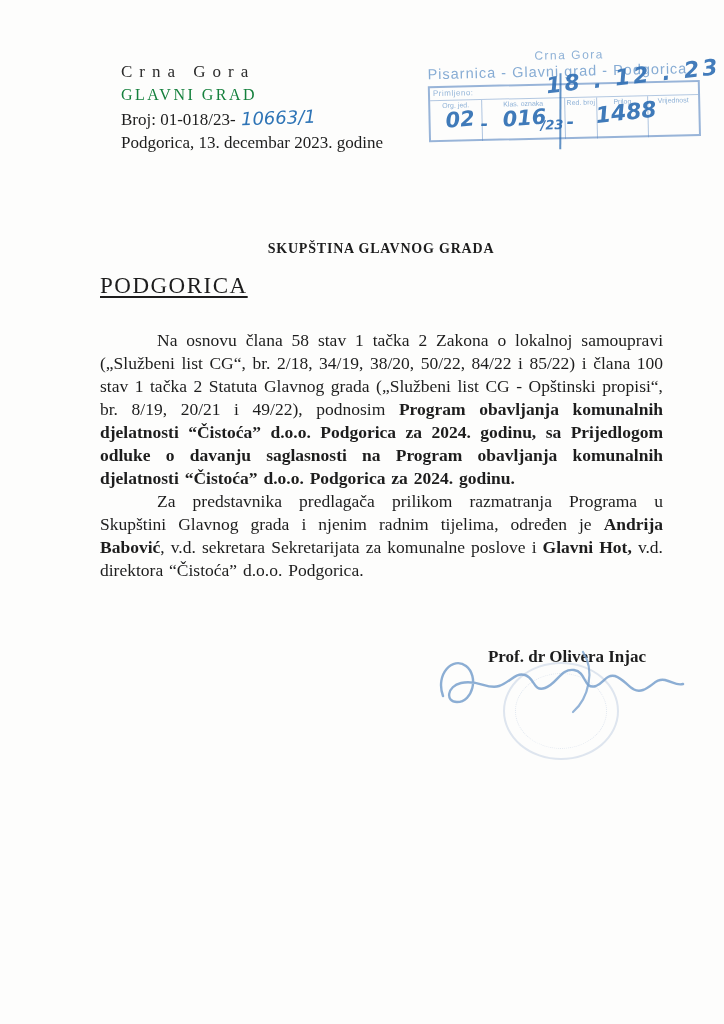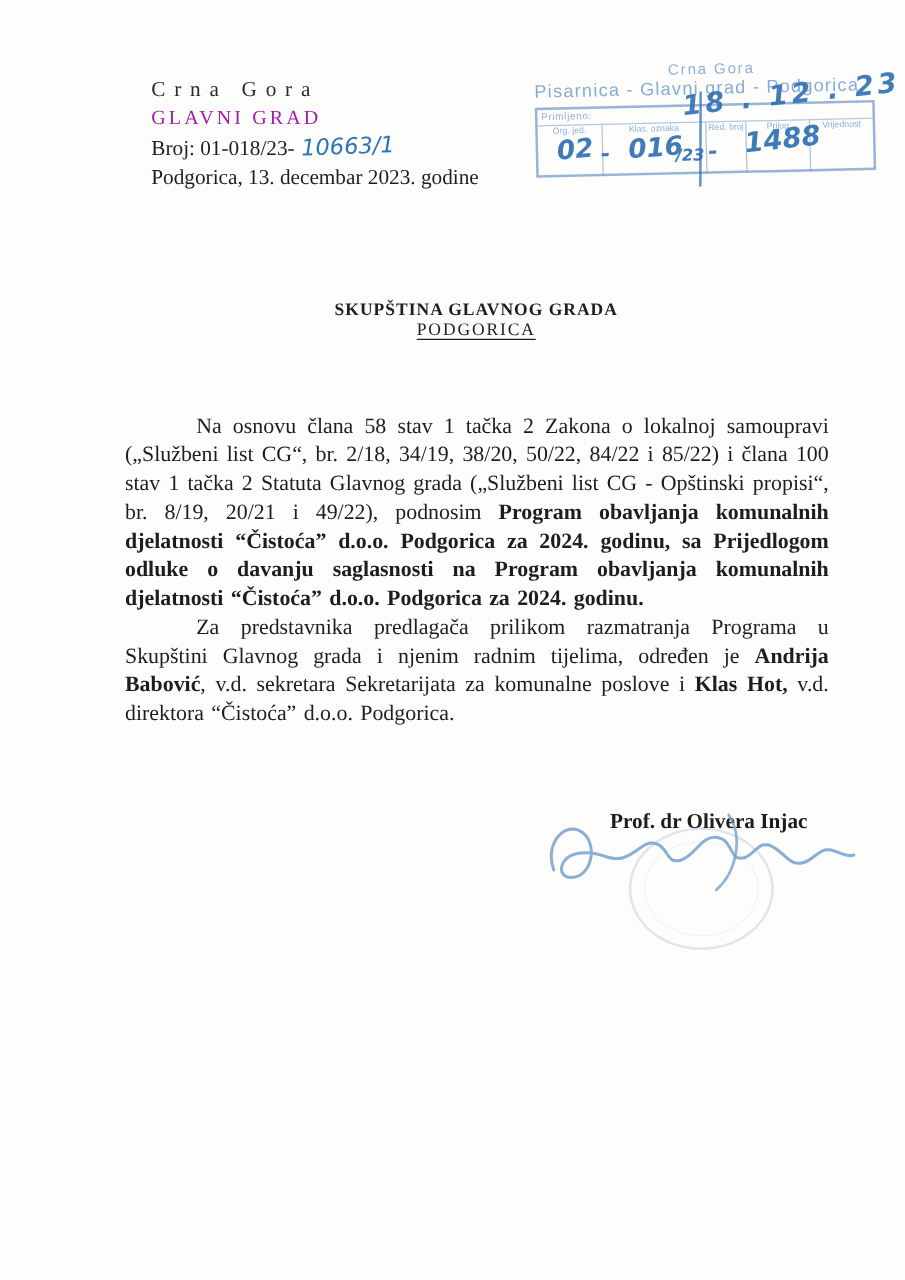--- a/index.html
+++ b/index.html
@@ -10,21 +10,21 @@
     margin:0 auto;
     background:#fdfdfc;
     font-family:"Liberation Serif", serif;
     color:#1d1d1d;
     overflow:hidden;
   }
 
   
   .letterhead { position:absolute; left:121px; top:62px; }
   .lh-country { font-size:17px; letter-spacing:7px; color:#2b2b2b; }
-  .lh-city    { font-size:16px; letter-spacing:2.5px; margin-top:4px; color:#a21caf; }
+  .lh-city    { font-size:16px; letter-spacing:2.5px; margin-top:4px; color:#15803d; }
   .lh-office  { font-size:17.5px; font-weight:bold; letter-spacing:1px; margin-top:3px; }
   .lh-number  { font-size:17px; margin-top:4px; }
   .lh-number-hand {
     display:inline-block;
     font-family:"DejaVu Sans", sans-serif;
     font-style:italic;
     font-size:18px;
     color:#2e74b6;
     margin-left:5px;
     transform:rotate(-2deg) translateY(-1px);
@@ -71,21 +71,21 @@
   .e-org  { left:15px;  top:20px; font-size:21px; transform:rotate(-4deg); }
   .e-sep1 { left:50px;  top:26px; font-size:18px; }
   .e-klas { left:72px;  top:20px; font-size:21px; transform:rotate(-3deg); }
   .e-year { left:110px; top:32px; font-size:13px; }
   .e-sep2 { left:136px; top:26px; font-size:18px; }
   .e-num  { left:165px; top:16px; font-size:22px; transform:rotate(-5deg); }
 
   
   .title-block { position:absolute; left:100px; top:241px; width:562px; }
   .title-main { text-align:center; font-size:14px; font-weight:bold; letter-spacing:.8px; }
-  .title-city { text-align:center; font-size:14px; letter-spacing:1.5px; margin-top:0;
+  .title-city { text-align:left; font-size:23px; letter-spacing:1.5px; margin-top:16px;
     text-decoration:underline; text-underline-offset:3px; }
 
   
   .body-block { position:absolute; left:100px; top:329px; width:563px;
     font-size:17.5px; line-height:23px; text-align:justify; word-spacing:1.5px; }
   .body-block p { text-indent:57px; }
   .b { font-weight:bold; }
 
   
   .sig-block { position:absolute; right:66px; top:631px; width:220px; text-align:right; }
@@ -137,21 +137,21 @@
     </div>
   </div>
 
   <div class="title-block">
     <div class="title-main">SKUPŠTINA GLAVNOG GRADA</div>
     <div class="title-city">PODGORICA</div>
   </div>
 
   <div class="body-block">
     <p><span>Na osnovu člana 58 stav 1 tačka 2 Zakona o lokalnoj samoupravi („Službeni list CG“, br. 2/18, 34/19, 38/20, 50/22, 84/22 i 85/22) i člana 100 stav 1 tačka 2 Statuta Glavnog grada („Službeni list CG - Opštinski propisi“, br. 8/19, 20/21 i 49/22), podnosim </span><span class="b">Program obavljanja komunalnih djelatnosti “Čistoća” d.o.o. Podgorica za 2024. godinu, sa Prijedlogom odluke o davanju saglasnosti na Program obavljanja komunalnih djelatnosti “Čistoća” d.o.o. Podgorica za 2024. godinu.</span></p>
-    <p><span>Za predstavnika predlagača prilikom razmatranja Programa u Skupštini Glavnog grada i njenim radnim tijelima, određen je </span><span class="b">Andrija Babović</span><span>, v.d. sekretara Sekretarijata za komunalne poslove i </span><span class="b">Klas Hot,</span><span> v.d. direktora “Čistoća” d.o.o. Podgorica.</span></p>
+    <p><span>Za predstavnika predlagača prilikom razmatranja Programa u Skupštini Glavnog grada i njenim radnim tijelima, određen je </span><span class="b">Andrija Babović</span><span>, v.d. sekretara Sekretarijata za komunalne poslove i </span><span class="b">Glavni Hot,</span><span> v.d. direktora “Čistoća” d.o.o. Podgorica.</span></p>
   </div>
 
   <div class="sig-block">
     <div class="sig-name">Prof. dr Olivera Injac</div>
   </div>
 
   <svg class="sig-svg" width="256" height="74" viewBox="0 0 256 74">
     <path d="M10,50 C2,28 20,10 33,20 C46,30 40,56 24,56 C12,56 14,40 28,37 C46,33 54,44 66,40 C78,36 82,26 92,29 C102,32 100,46 112,42 C124,38 128,22 141,24 C154,26 150,44 163,40 C171,37 173,28 182,30 C194,34 198,48 210,44 C219,41 223,32 232,34 C240,36 244,40 250,38" fill="none" stroke="rgba(120,160,205,.85)" stroke-width="2.4" stroke-linecap="round"></path>
     <path d="M150,6 C162,24 156,52 140,66" fill="none" stroke="rgba(120,160,205,.8)" stroke-width="2.2" stroke-linecap="round"></path>
   </svg>

